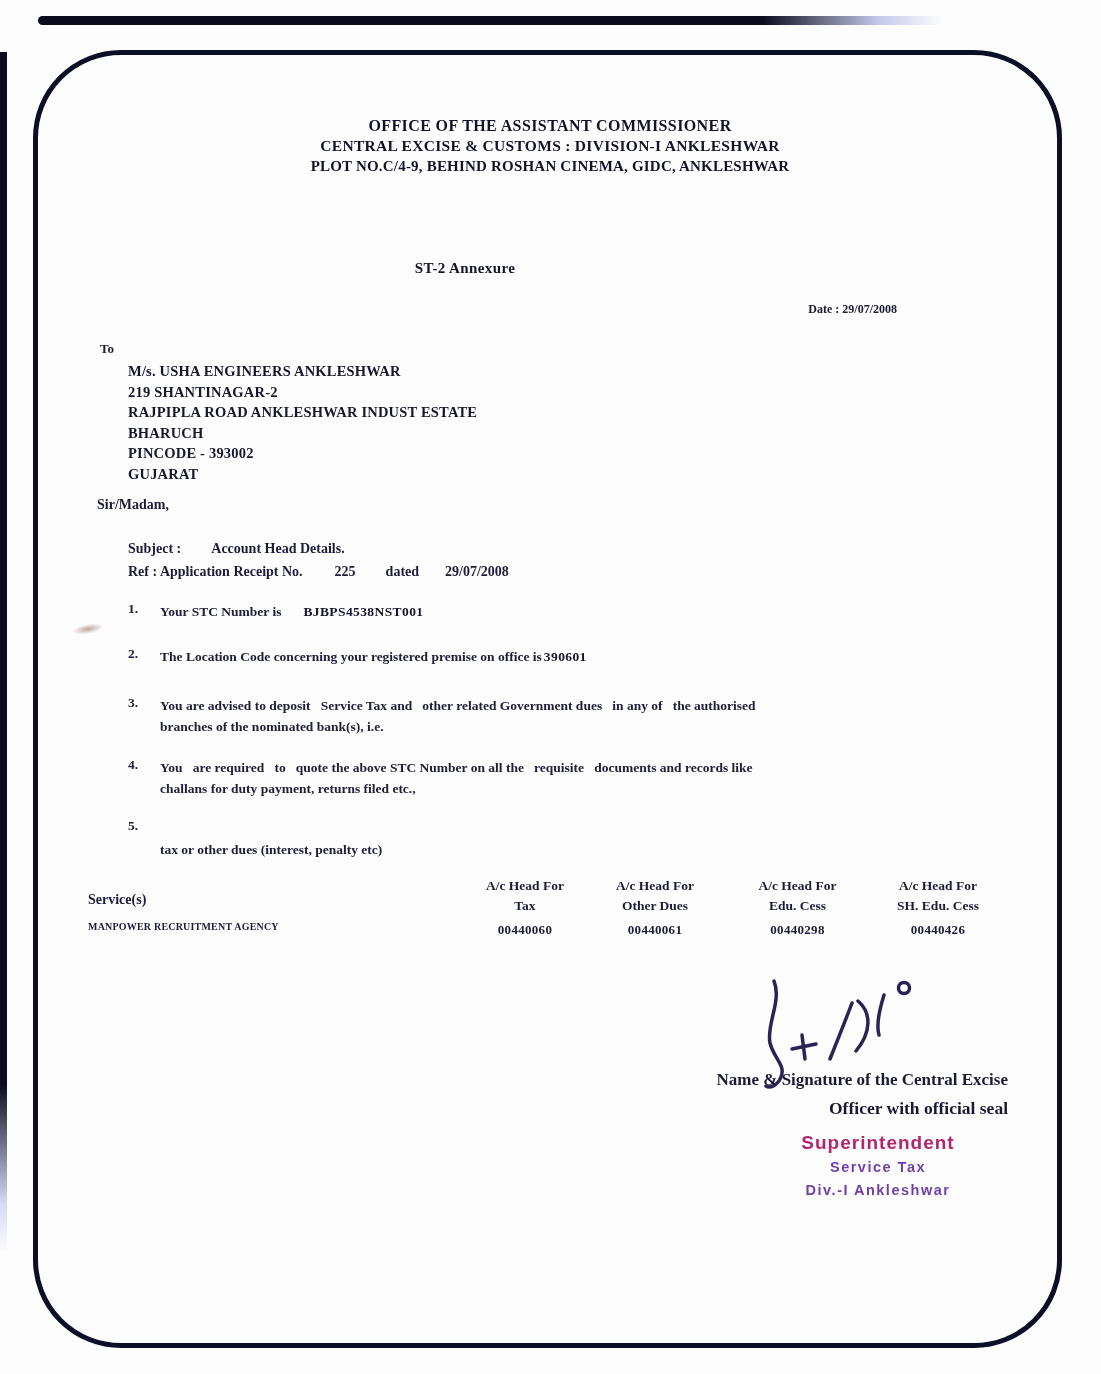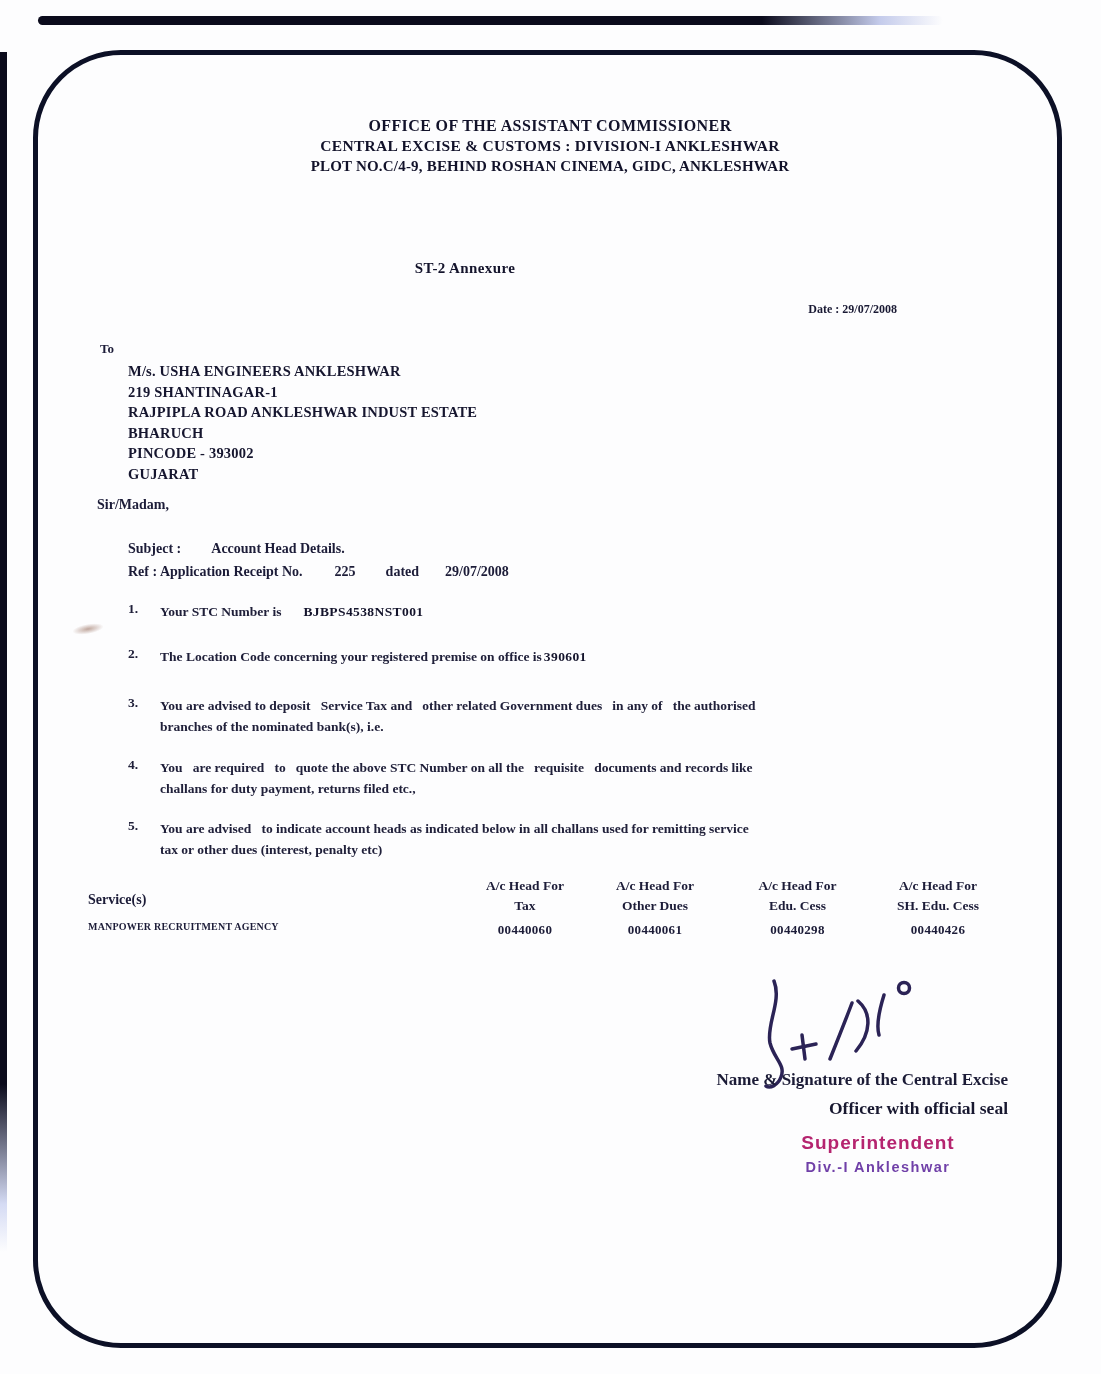--- a/index.html
+++ b/index.html
@@ -114,21 +114,21 @@
 
   <div class="date-line">
     <span>Date :</span>
     <span>29/07/2008</span>
   </div>
 
   <div class="to-label">To</div>
 
   <div class="recipient">
     <div>M/s. USHA ENGINEERS ANKLESHWAR</div>
-    <div>219 SHANTINAGAR-1</div>
+    <div>219 SHANTINAGAR-2</div>
     <div>RAJPIPLA ROAD ANKLESHWAR INDUST ESTATE</div>
     <div>BHARUCH</div>
     <div>PINCODE - 393002</div>
     <div>GUJARAT</div>
   </div>
 
   <div class="greeting">Sir/Madam,</div>
 
   <div class="subject-line">
     <span class="lbl">Subject :</span><span class="val">Account Head Details.</span>
@@ -153,21 +153,21 @@
     <span class="ptext"><span>You are advised to deposit   Service Tax and   other related Government dues   in any of   the authorised</span><br><span>branches of the nominated bank(s), i.e.</span></span>
   </div>
 
   <div class="point p4">
     <span class="pnum">4.</span>
     <span class="ptext"><span>You   are required   to   quote the above STC Number on all the   requisite   documents and records like</span><br><span>challans for duty payment, returns filed etc.,</span></span>
   </div>
 
   <div class="point p5">
     <span class="pnum">5.</span>
-    <span class="ptext"><span>You are advised   to indicate account heads as indicated below in all challans used for remitting service</span><br><span>tax or other dues (interest, penalty etc)</span></span>
+    <span class="ptext"><br><span>tax or other dues (interest, penalty etc)</span></span>
   </div>
 
   <div class="tbl-service-label">Service(s)</div>
 
   <div class="tbl-colhead col1">
     <div>A/c Head For</div>
     <div>Tax</div>
   </div>
   <div class="tbl-colhead col2">
     <div>A/c Head For</div>
@@ -200,18 +200,19 @@
         <circle cx="164" cy="15" r="5.5"></circle>
       </g>
     </svg>
   </div>
 
   <div class="sig-cap1">Name &amp; Signature of the Central Excise</div>
   <div class="sig-cap2">Officer with official seal</div>
 
   <div class="stamp">
     <div class="s1" style="color: rgb(181, 36, 111);">Superintendent</div>
+    <div class="s2" style="color: rgb(112, 64, 168);">Service Tax</div>
     <div class="s4" style="color: rgb(112, 64, 168);">Div.-I Ankleshwar</div>
   </div>
 
   <div class="smudge"></div>
 
 </div>
 
 </body></html>

